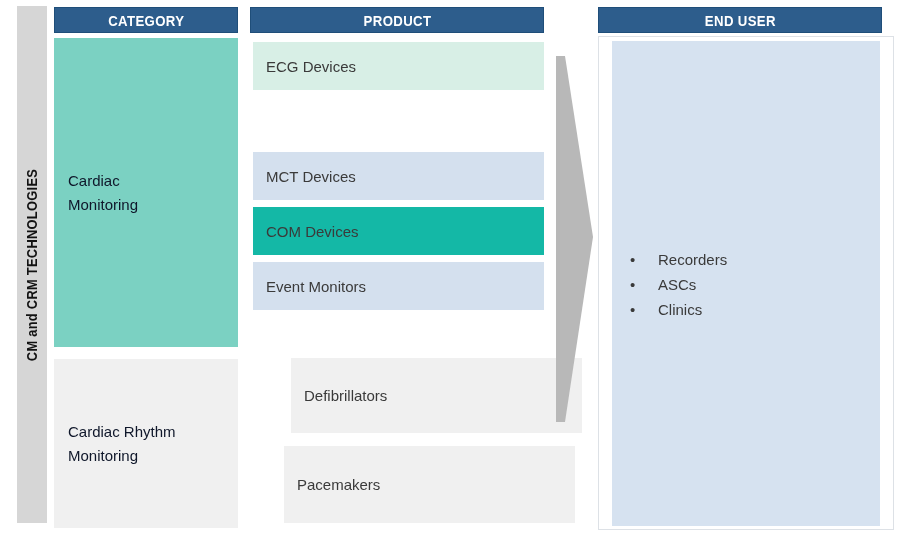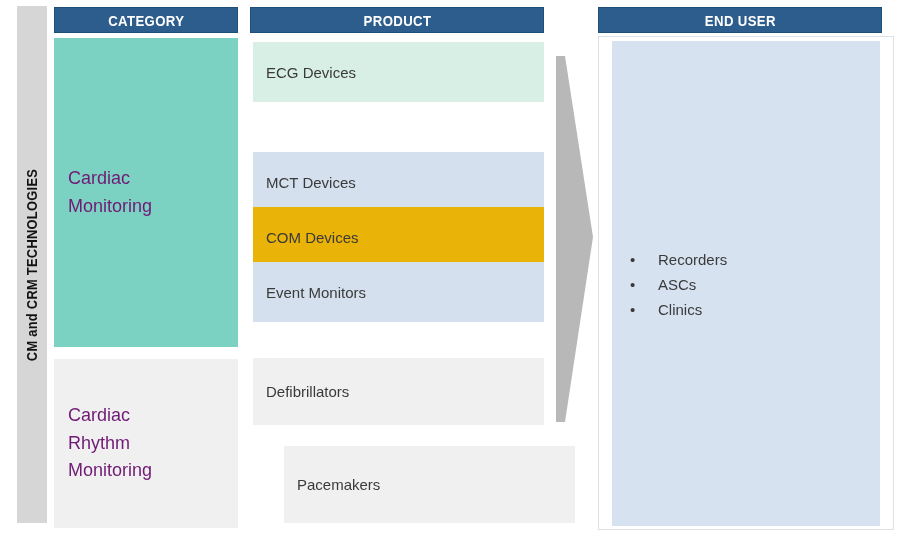--- a/index.html
+++ b/index.html
@@ -29,30 +29,30 @@
   .hdr-category{left:54px;top:7px;width:184px;}
   .hdr-product{left:250px;top:7px;width:294px;}
   .hdr-enduser{left:598px;top:7px;width:284px;}
   
   .cat-box{
     position:absolute;left:54px;width:184px;display:flex;align-items:center;
     box-sizing:border-box;padding-left:14px;
   }
   .cat-box1{top:38px;height:309px;}
   .cat-box2{top:359px;height:169px;}
-  .cat-label{font-size:18px;line-height:1.55;color:#701a75;width:112px;}
+  .cat-label{font-size:15px;line-height:1.55;color:#0f172a;width:112px;}
   
   .prod-row{
-    position:absolute;left:253px;width:291px;height:60px;
+    position:absolute;left:253px;width:291px;height:48px;
     display:flex;align-items:center;box-sizing:border-box;padding-left:13px;
   }
   .prod-row span{font-size:15px;color:#3a3a3a;}
   .row0{top:42px;}  .row1{top:97px;}  .row2{top:152px;}
   .row3{top:207px;} .row4{top:262px;}
-  .row5{top:358px;height:67px;}
+  .row5{top:358px;height:75px;margin-left:38px;}
   .row6{top:446px;height:77px;}
   
   .arrow-svg{position:absolute;left:554px;top:55px;}
   
   .eu-outer{
     position:absolute;left:598px;top:36px;width:296px;height:494px;
     background:#ffffff;border:1px solid #dde1e6;box-sizing:border-box;
   }
   .eu-inner{
     position:absolute;left:612px;top:41px;width:268px;height:485px;
@@ -90,21 +90,21 @@
   <div class="cat-box cat-box2" style="background-color: rgb(240, 240, 240);">
     <span class="cat-label">Cardiac Rhythm Monitoring</span>
   </div>
 
   <div class="prod-row row0" style="background-color: rgb(216, 239, 230);">
     <span>ECG Devices</span>
   </div>
   <div class="prod-row row2" style="background-color: rgb(212, 224, 238);">
     <span>MCT Devices</span>
   </div>
-  <div class="prod-row row3" style="background-color: #eab308;">
+  <div class="prod-row row3" style="background-color: #14b8a6;">
     <span>COM Devices</span>
   </div>
   <div class="prod-row row4" style="background-color: rgb(212, 224, 238);">
     <span>Event Monitors</span>
   </div>
   <div class="prod-row row5" style="background-color: rgb(240, 240, 240);">
     <span>Defibrillators</span>
   </div>
   <div class="prod-row row6" style="background-color: rgb(240, 240, 240); margin-left: 31px;">
     <span>Pacemakers</span>

